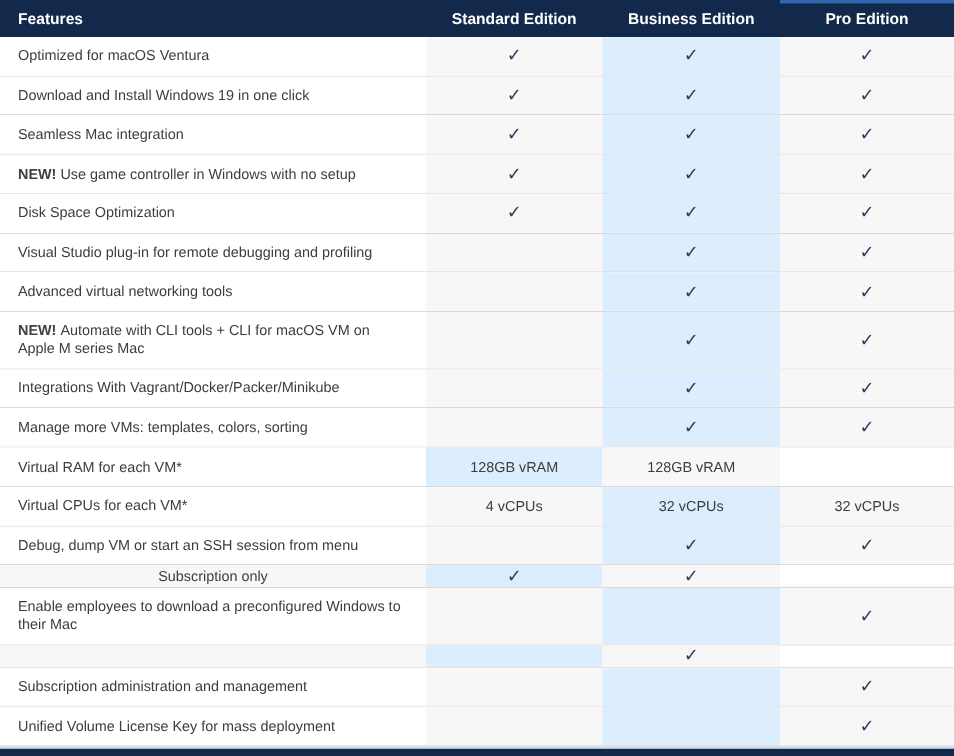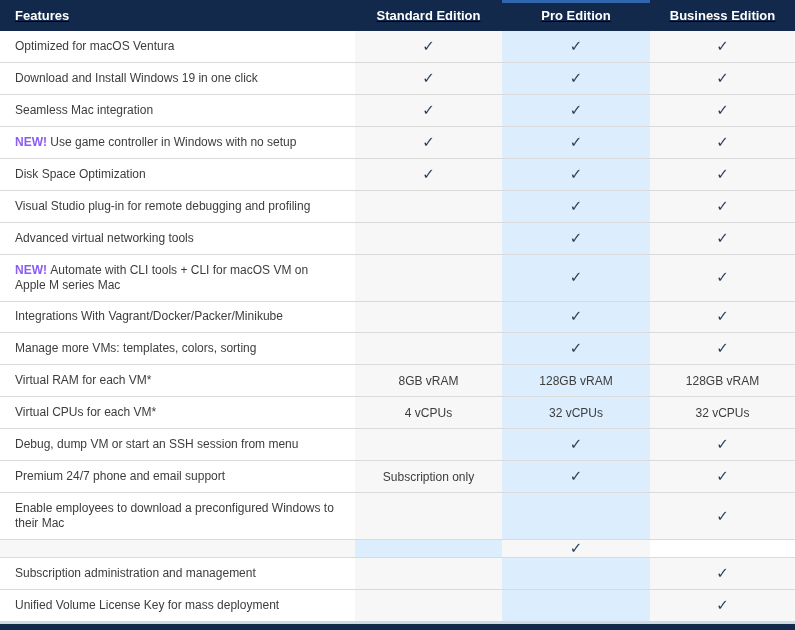--- a/index.html
+++ b/index.html
@@ -2,53 +2,53 @@
 <html><head>
 <meta charset="utf-8">
 <style>
   * { margin:0; padding:0; box-sizing:border-box; }
   html,body { width:795px; height:630px; background:#ffffff; overflow:hidden;
               font-family:"Liberation Sans", sans-serif; }
   .app { width:795px; height:630px; display:flex; flex-direction:column; }
 
   
   .hdr { flex:0 0 31px; display:grid; grid-template-columns:355px 147px 148px 145px;
-         background:#13294b;text-decoration:underline; }
+         background:#13294b; }
   .hdr > div { display:flex; align-items:center; color:#ffffff; font-size:13px; font-weight:bold; }
   .h-features { padding-left:15px; justify-content:flex-start; }
   .h-col { justify-content:center; text-align:center; }
   .h-pro { box-shadow: inset 0 3px 0 #2f66ad; }
 
   
   .rows { flex:1 1 auto; display:flex; flex-direction:column; }
   .row { flex:1 0 auto; display:grid; grid-template-columns:355px 147px 148px 145px;
          border-bottom:1px solid #dadada; background:#ffffff; }
   .cell { display:flex; align-items:center; }
   .cell-feature { padding:7px 16px 7px 15px; font-size:12px; line-height:15px; color:#3d3d3d;
                   background:#ffffff; }
   .cell-val { justify-content:center; text-align:center; font-size:12px; color:#3d3d3d;
               background:#f7f7f7; }
   .cell-pro { background:#dcedfd; }
-  .new-badge { color:#8b5cf6; font-weight:bold; }
+  .new-badge { color:#404040; font-weight:bold; }
   .check { font-size:15px; line-height:15px; color:#2b3c5c;
            font-family:"DejaVu Sans", sans-serif; }
 
   
   .footer-edge { flex:0 0 2px; background:#cfd9e3; }
   .footer-bar { flex:0 0 6px; background:#13294b; }
 </style>
 </head>
 <body>
 
 <div class="app">
   <div class="hdr">
     <div class="h-features">Features</div>
     <div class="h-col">Standard Edition</div>
+    <div class="h-col">Business Edition</div>
     <div class="h-col h-pro">Pro Edition</div>
-    <div class="h-col">Business Edition</div>
   </div>
 
   <div class="rows">
   <div class="row">
     <div class="cell cell-feature">
       <div class="feat-wrap"><span>Optimized for macOS Ventura</span></div>
     </div>
     <div class="cell cell-val">
           <span class="check">✓</span>
         </div>
@@ -182,21 +182,20 @@
         </div>
     <div class="cell cell-val">
           <span class="check">✓</span>
         </div>
   </div>
 
   <div class="row">
     <div class="cell cell-feature">
       <div class="feat-wrap"><span>Virtual RAM for each VM*</span></div>
     </div>
-    <div class="cell cell-val">8GB vRAM</div>
     <div class="cell cell-val cell-pro">128GB vRAM</div>
     <div class="cell cell-val">128GB vRAM</div>
   </div>
 
   <div class="row">
     <div class="cell cell-feature">
       <div class="feat-wrap"><span>Virtual CPUs for each VM*</span></div>
     </div>
     <div class="cell cell-val">4 vCPUs</div>
     <div class="cell cell-val cell-pro">32 vCPUs</div>
@@ -210,23 +209,20 @@
     <div class="cell cell-val"></div>
     <div class="cell cell-val cell-pro">
           <span class="check">✓</span>
         </div>
     <div class="cell cell-val">
           <span class="check">✓</span>
         </div>
   </div>
 
   <div class="row">
-    <div class="cell cell-feature">
-      <div class="feat-wrap"><span>Premium 24/7 phone and email support</span></div>
-    </div>
     <div class="cell cell-val">Subscription only</div>
     <div class="cell cell-val cell-pro">
           <span class="check">✓</span>
         </div>
     <div class="cell cell-val">
           <span class="check">✓</span>
         </div>
   </div>
 
   <div class="row">

